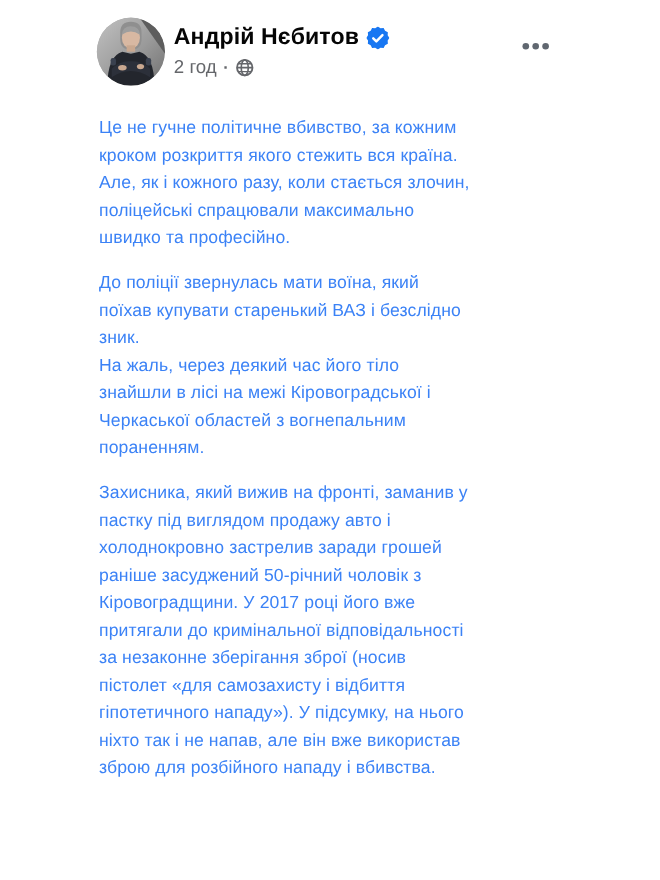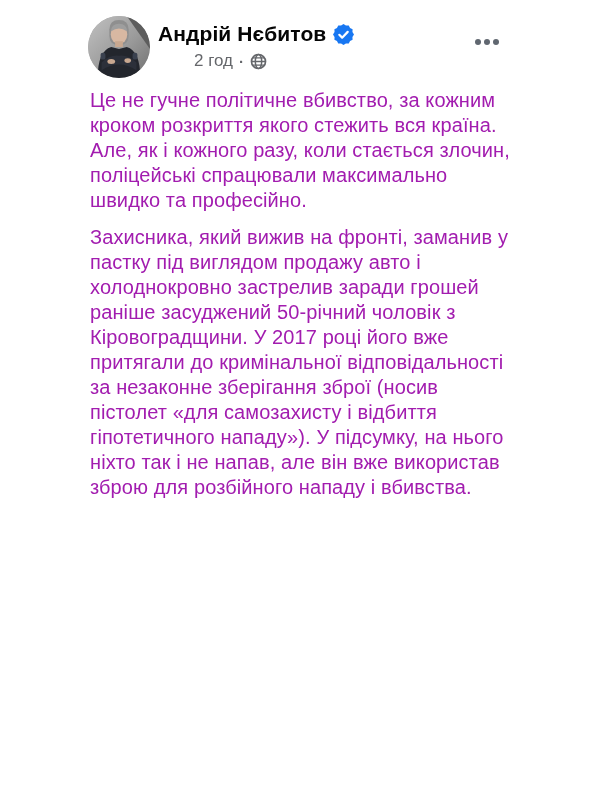--- a/index.html
+++ b/index.html
@@ -47,21 +47,21 @@
   }
   .verified-badge { width: 21px; height: 21px; display: inline-block; }
   .meta-row {
     display: flex;
     align-items: center;
     gap: 6px;
     margin-top: 5px;
     font-size: 17px;
     color: #65676b;
   }
-  .timestamp { cursor: pointer; margin-left: 36px; }
+  .timestamp { cursor: pointer; }
   .meta-sep { font-weight: bold; font-size: 15px; }
   .globe-icon { width: 17px; height: 17px; display: inline-block; margin-top: 1px; }
   .more-btn {
     position: absolute;
     right: 2px; top: 12px;
     width: 36px; height: 28px;
     background: none;
     border: none;
     display: flex;
     align-items: center;
@@ -74,25 +74,25 @@
     border-radius: 50%;
     background: #606770;
   }
   .post-body {
     position: absolute;
     top: 88px; left: 90px;
     width: 470px;
   }
   .post-body p {
     white-space: pre;
-    font-size: 20px;
+    font-size: 16px;
     line-height: 25px;
-    color: #a21caf;
+    color: #3b82f6;
     letter-spacing: 0.1px;
-    margin: 0 0 12px 0;
+    margin: 16px 0 12px 0;
   }
 </style>
 </head>
 <body>
 
 <div class="post">
 
   <div class="post-header">
 
     <div class="avatar">
@@ -152,20 +152,27 @@
     </button>
 
   </div>
 
   <div class="post-body">
     <p>Це не гучне політичне вбивство, за кожним
 кроком розкриття якого стежить вся країна.
 Але, як і кожного разу, коли стається злочин,
 поліцейські спрацювали максимально
 швидко та професійно.</p>
+    <p>До поліції звернулась мати воїна, який
+поїхав купувати старенький ВАЗ і безслідно
+зник.
+На жаль, через деякий час його тіло
+знайшли в лісі на межі Кіровоградської і
+Черкаської областей з вогнепальним
+пораненням.</p>
     <p>Захисника, який вижив на фронті, заманив у
 пастку під виглядом продажу авто і
 холоднокровно застрелив заради грошей
 раніше засуджений 50-річний чоловік з
 Кіровоградщини. У 2017 році його вже
 притягали до кримінальної відповідальності
 за незаконне зберігання зброї (носив
 пістолет «для самозахисту і відбиття
 гіпотетичного нападу»). У підсумку, на нього
 ніхто так і не напав, але він вже використав

